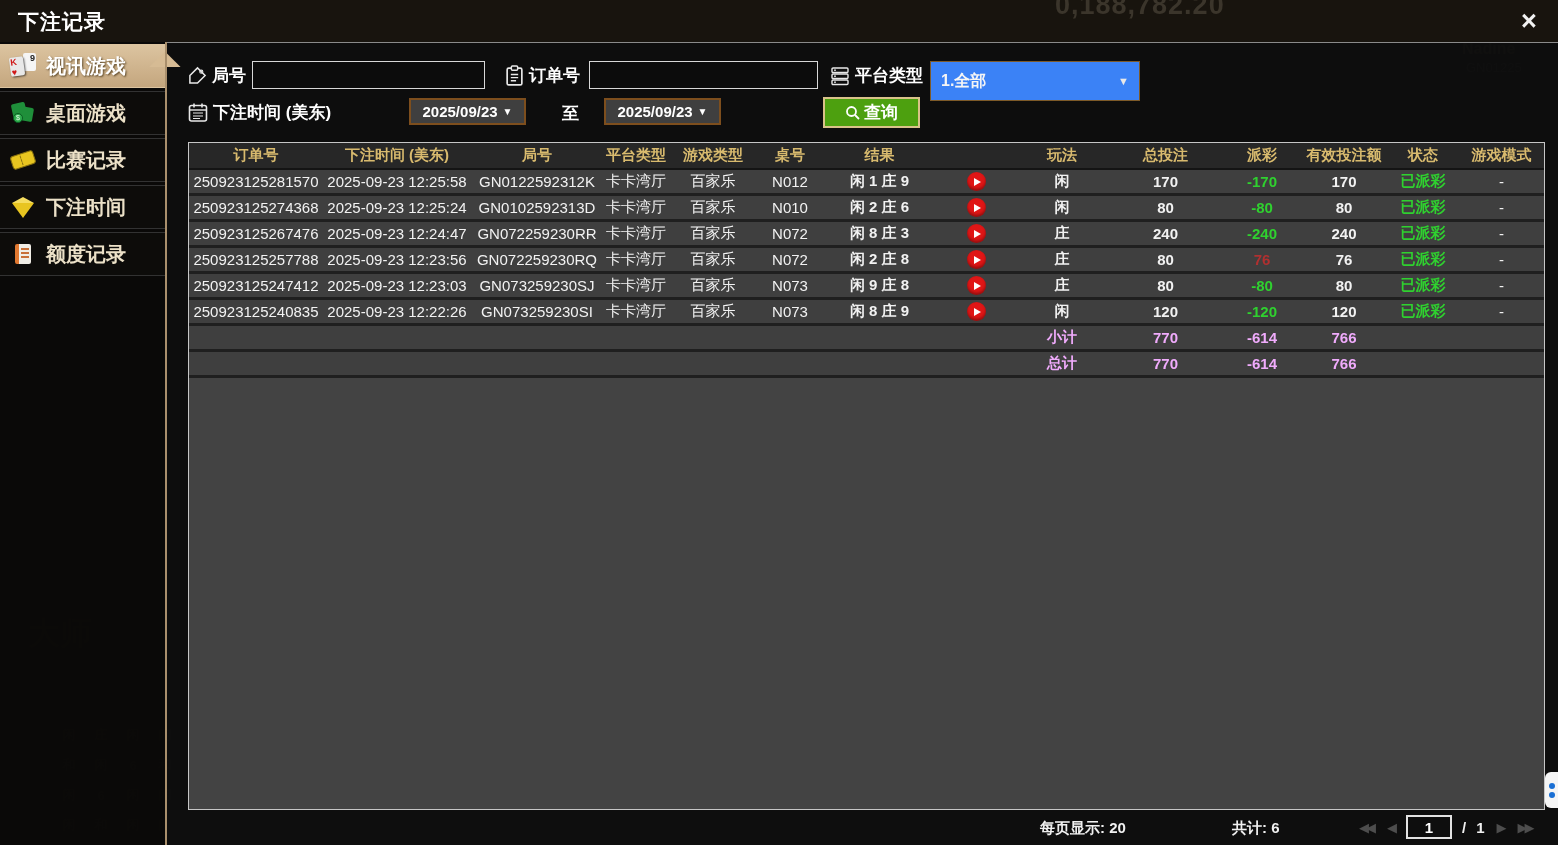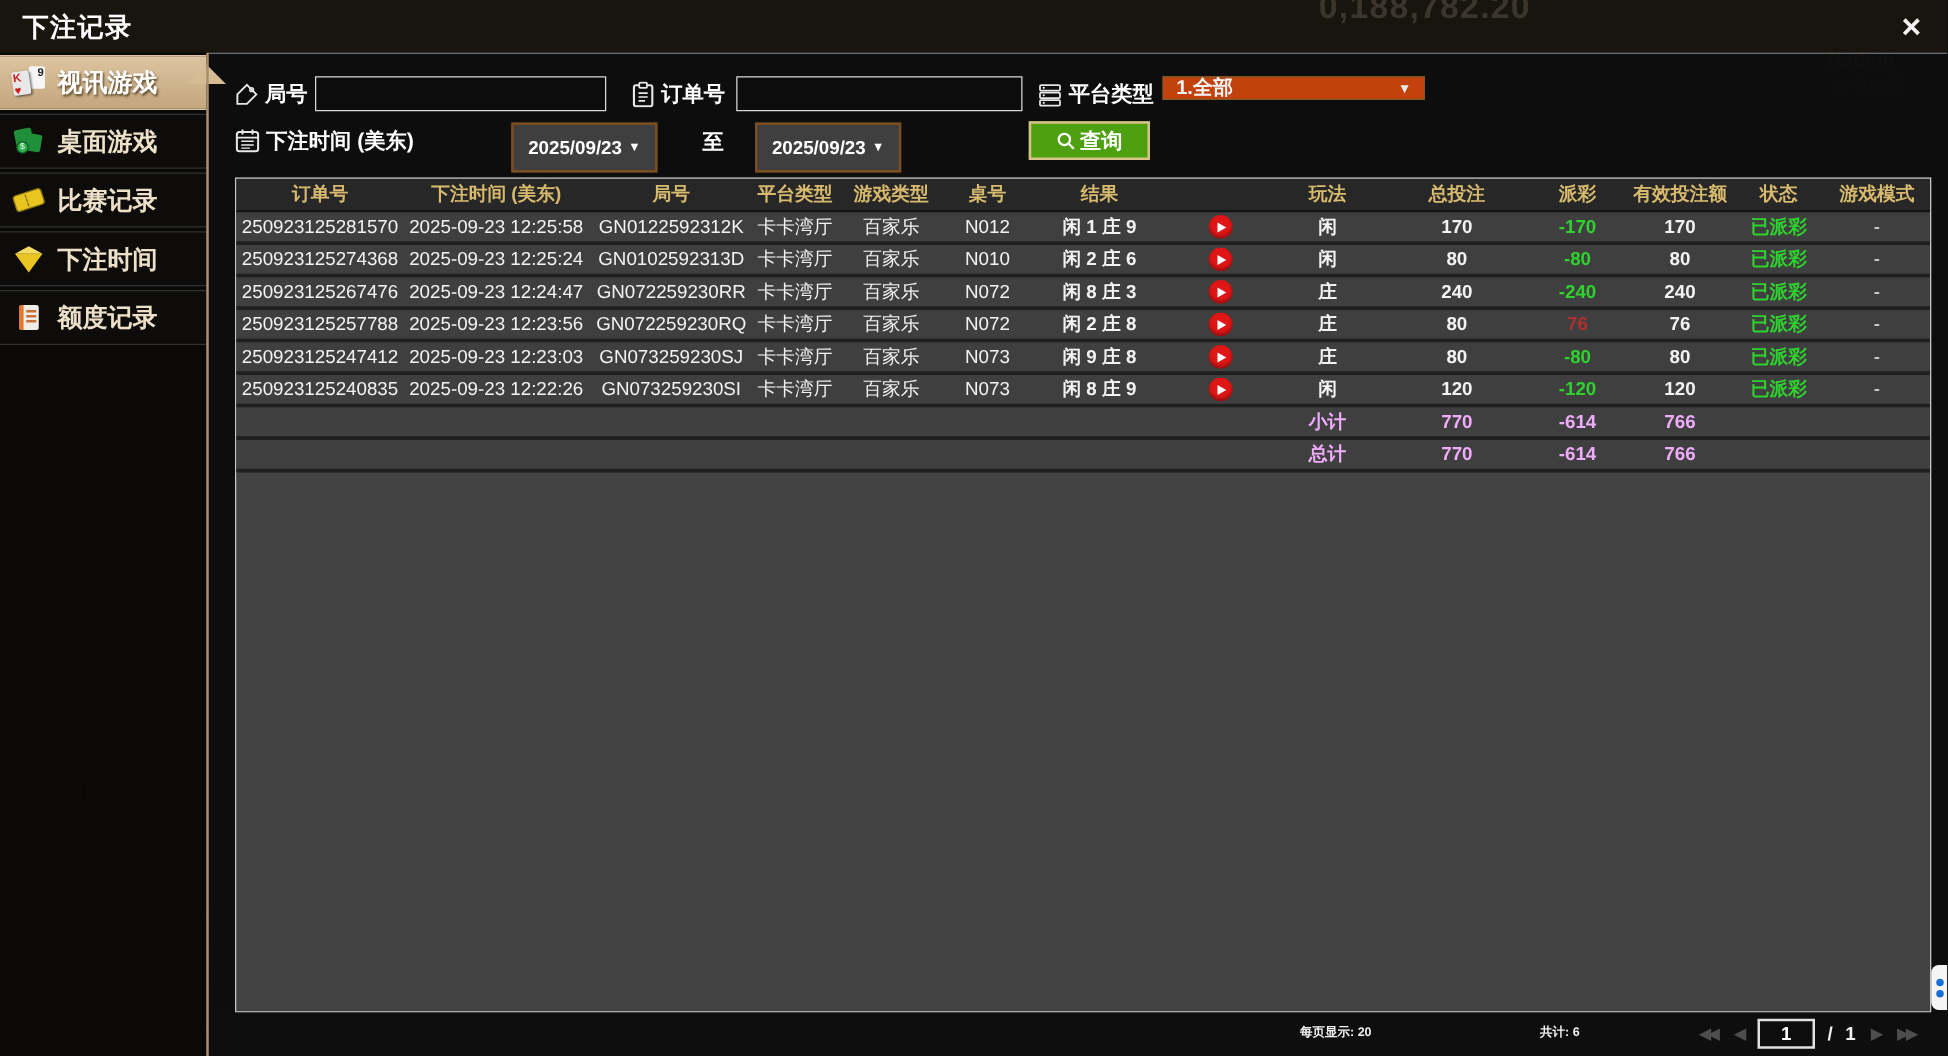--- a/index.html
+++ b/index.html
@@ -48,23 +48,23 @@
   .ic-doc::after { content:""; position:absolute; left:2px; top:4px; width:8px; height:2px; background:#c87038; box-shadow:0 4px 0 #c87038, 0 8px 0 #c87038; }
 
   
   .content { position:absolute; left:167px; top:42px; width:1391px; height:803px; background:rgba(14,14,14,0.96); border-top:1px solid #8a8a8a; z-index:5; }
 
   
   .f-item { position:absolute; display:flex; align-items:center; }
   .f-label { font-size:17px; font-weight:bold; color:#ffffff; white-space:nowrap; }
   .f-ico { margin-right:5px; display:flex; align-items:center; }
   .txt-input { position:absolute; height:28px; background:#0c0c0c; border:1px solid #d8d8d8; color:#eee; font-size:14px; padding:0 6px; }
-  .sel-box { position:absolute; height:19px; background:#c2410c; border:1px solid #7d5a28; color:#f5f5f5; font-size:16px; font-weight:bold; display:flex; align-items:center; padding:0 10px; cursor:pointer; }
+  .sel-box { position:absolute; height:40px; background:#3b82f6; border:1px solid #7d5a28; color:#f5f5f5; font-size:16px; font-weight:bold; display:flex; align-items:center; padding:0 10px; cursor:pointer; }
   .sel-box .arr { position:absolute; right:10px; font-size:11px; color:#e8e8e8; }
-  .date-box { position:absolute; height:40px; background:#3f3f3f; border:2px solid #7d4e1d; color:#ffffff; font-size:15px; font-weight:bold; display:flex; align-items:center; justify-content:center; gap:5px; cursor:pointer; }
+  .date-box { position:absolute; height:27px; background:#3f3f3f; border:2px solid #7d4e1d; color:#ffffff; font-size:15px; font-weight:bold; display:flex; align-items:center; justify-content:center; gap:5px; cursor:pointer; }
   .date-box .arr { font-size:10px; }
   .btn-search { position:absolute; height:31px; background:#4da00f; border:2px solid #d9c289; color:#ffffff; font-size:17px; font-weight:bold; display:flex; align-items:center; justify-content:center; gap:3px; cursor:pointer; }
 
   
   .tbl { position:absolute; left:21px; top:99px; width:1357px; height:668px; border:1px solid #c6c6c6; background:#434343; overflow:hidden; }
   .trow { display:grid; grid-template-columns:134px 148px 132px 66px 88px 66px 113px 80px 92px 115px 78px 86px 72px 85px; align-items:center; }
   .thead { height:27px; background:#272727; border-bottom:2px solid #141414; }
   .thead .cell { color:#d8b express; }
   .thead .cell { color:#d8ba6e; font-size:15px; font-weight:bold; text-align:center; }
   .drow { height:26px; background:#3f3f3f; border-bottom:3px solid #1f1f1f; }
@@ -72,21 +72,21 @@
   .drow .cell.bold { font-weight:bold; }
   .cell.green { color:#2fd12f; }
   .cell.red { color:#b03030; }
   .cell.yellow { color:#f0abfc; font-weight:bold; }
   .play-wrap { display:flex; justify-content:center; }
   .play-icon { width:19px; height:19px; border-radius:50%; background:#e01616; display:flex; align-items:center; justify-content:center; cursor:pointer; box-shadow:inset 0 -2px 3px rgba(0,0,0,.35); }
   .play-tri { width:0; height:0; border-left:7px solid #ffffff; border-top:4px solid transparent; border-bottom:4px solid transparent; margin-left:2px; }
 
   
   .bottombar { position:absolute; left:0; top:767px; width:1391px; height:36px; background:#0e0e0e; }
-  .bb-text { position:absolute; top:9px; font-size:10px; font-weight:bold; color:#f0f0f0; }
+  .bb-text { position:absolute; top:9px; font-size:15px; font-weight:bold; color:#f0f0f0; }
   .pager { position:absolute; left:1190px; top:5px; display:flex; align-items:center; gap:10px; }
   .pg-arrow { color:#4d4d4d; font-size:13px; font-weight:bold; letter-spacing:-3px; cursor:pointer; padding:2px; }
   .pg-input { width:46px; height:24px; border:2px solid #e2e2e2; background:transparent; color:#fff; font-size:15px; font-weight:bold; text-align:center; line-height:21px; }
   .pg-sep { color:#f0f0f0; font-size:15px; font-weight:bold; }
 
   
   .fab { position:absolute; right:0; top:772px; width:13px; height:36px; background:#f5f5f5; border-radius:6px 0 0 6px; z-index:40; display:flex; flex-direction:column; align-items:center; justify-content:center; gap:3px; cursor:pointer; }
   .fab i { width:6px; height:6px; border-radius:50%; background:#1a6fd4; }
 </style>
 </head>

